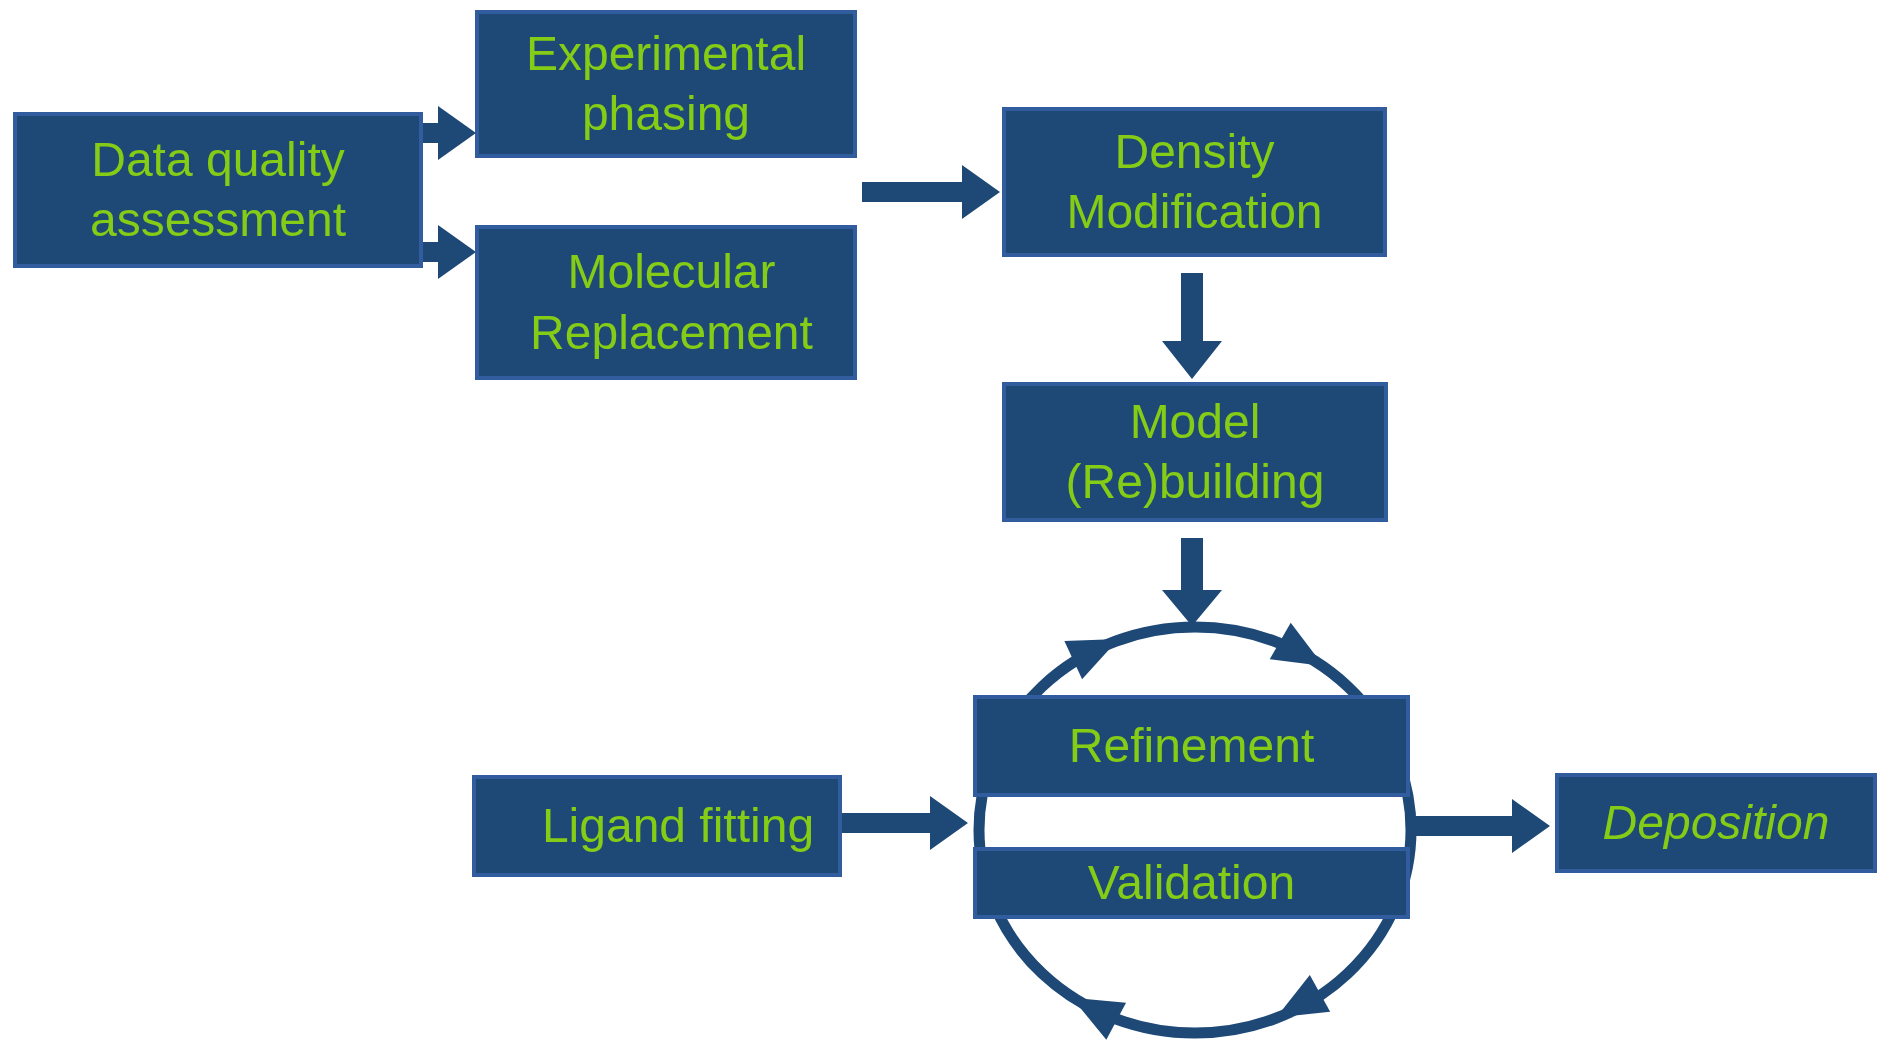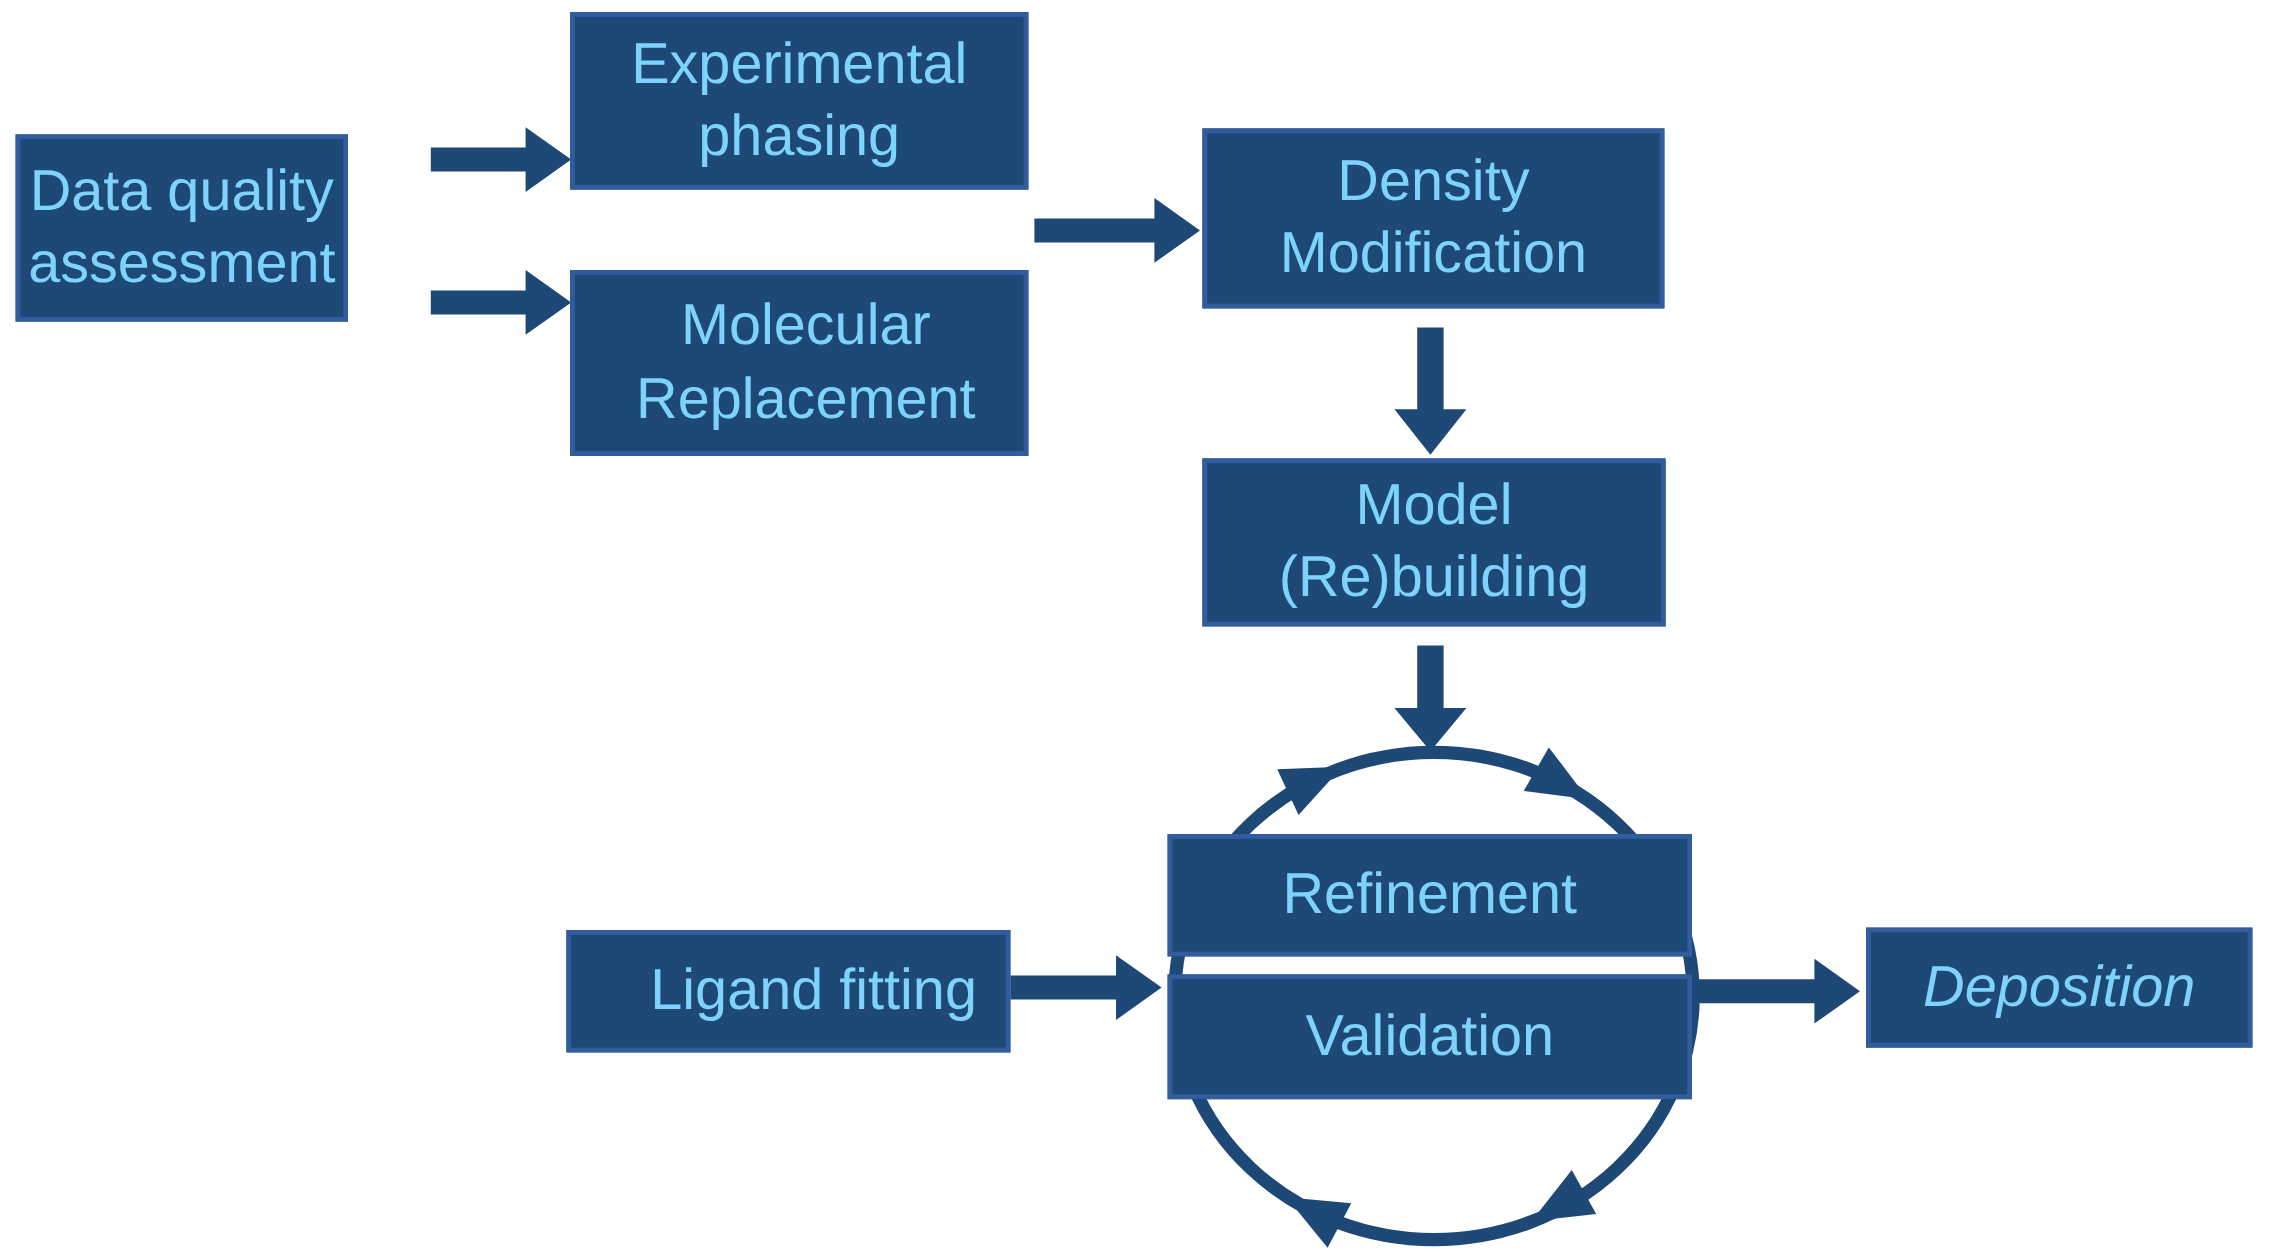--- a/index.html
+++ b/index.html
@@ -11,21 +11,21 @@
     font-family:"Liberation Sans", sans-serif;
   }
   .connector-layer{
     position:absolute;left:0;top:0;width:1903px;height:1043px;
   }
   .node{
     position:absolute;
     box-sizing:border-box;
     background:#1e4976;
     border:4px solid #315d9f;
-    color:#7dd3fc;
+    color:#84cc16;
     display:flex;
     align-items:center;
     justify-content:center;
     text-align:center;
     white-space:pre-line;
     font-size:48px;
     line-height:1.26;
   }
   .shape{fill:#1e4976;stroke:none;}
   .cycle{fill:none;stroke:#1e4976;stroke-width:11;}
@@ -46,36 +46,36 @@
 
     <polygon class="shape" points="359,123 438,123 438,106 476,133 438,160 438,143 359,143"></polygon>
     <polygon class="shape" points="359,242 438,242 438,225 476,252 438,279 438,262 359,262"></polygon>
     <polygon class="shape" points="862,182 962,182 962,165 1000,192 962,219 962,202 862,202"></polygon>
     <polygon class="shape" points="1181,273 1203,273 1203,341 1222,341 1192,379 1162,341 1181,341"></polygon>
     <polygon class="shape" points="1181,538 1203,538 1203,590 1222,590 1192,626 1162,590 1181,590"></polygon>
     <polygon class="shape" points="842,813 930,813 930,796 968,823 930,850 930,833 842,833"></polygon>
     <polygon class="shape" points="1413,816 1512,816 1512,799 1550,826 1512,853 1512,836 1413,836"></polygon>
   </svg>
 
-  <div class="node" style="left:13px;top:112px;width:277px;height:156px;">Data quality
+  <div class="node" style="left:13px;top:112px;width:410px;height:156px;">Data quality
 assessment</div>
 
   <div class="node" style="left:475px;top:10px;width:382px;height:148px;">Experimental
 phasing</div>
 
   <div class="node" style="left:475px;top:225px;width:382px;height:155px;padding-left:11px;">Molecular
 Replacement</div>
 
   <div class="node" style="left:1002px;top:107px;width:385px;height:150px;">Density
 Modification</div>
 
   <div class="node" style="left:1002px;top:382px;width:386px;height:140px;">Model
 (Re)building</div>
 
   <div class="node" style="left:973px;top:695px;width:437px;height:102px;">Refinement</div>
 
-  <div class="node" style="left:973px;top:812px;width:437px;height:104px;">Validation</div>
+  <div class="node" style="left:973px;top:847px;width:437px;height:72px;">Validation</div>
 
   <div class="node" style="left:472px;top:775px;width:370px;height:102px;padding-left:42px;">Ligand fitting</div>
 
   <div class="node" style="left:1555px;top:773px;width:322px;height:100px;font-style:italic;">Deposition</div>
 
 </div>
 
 </body></html>

